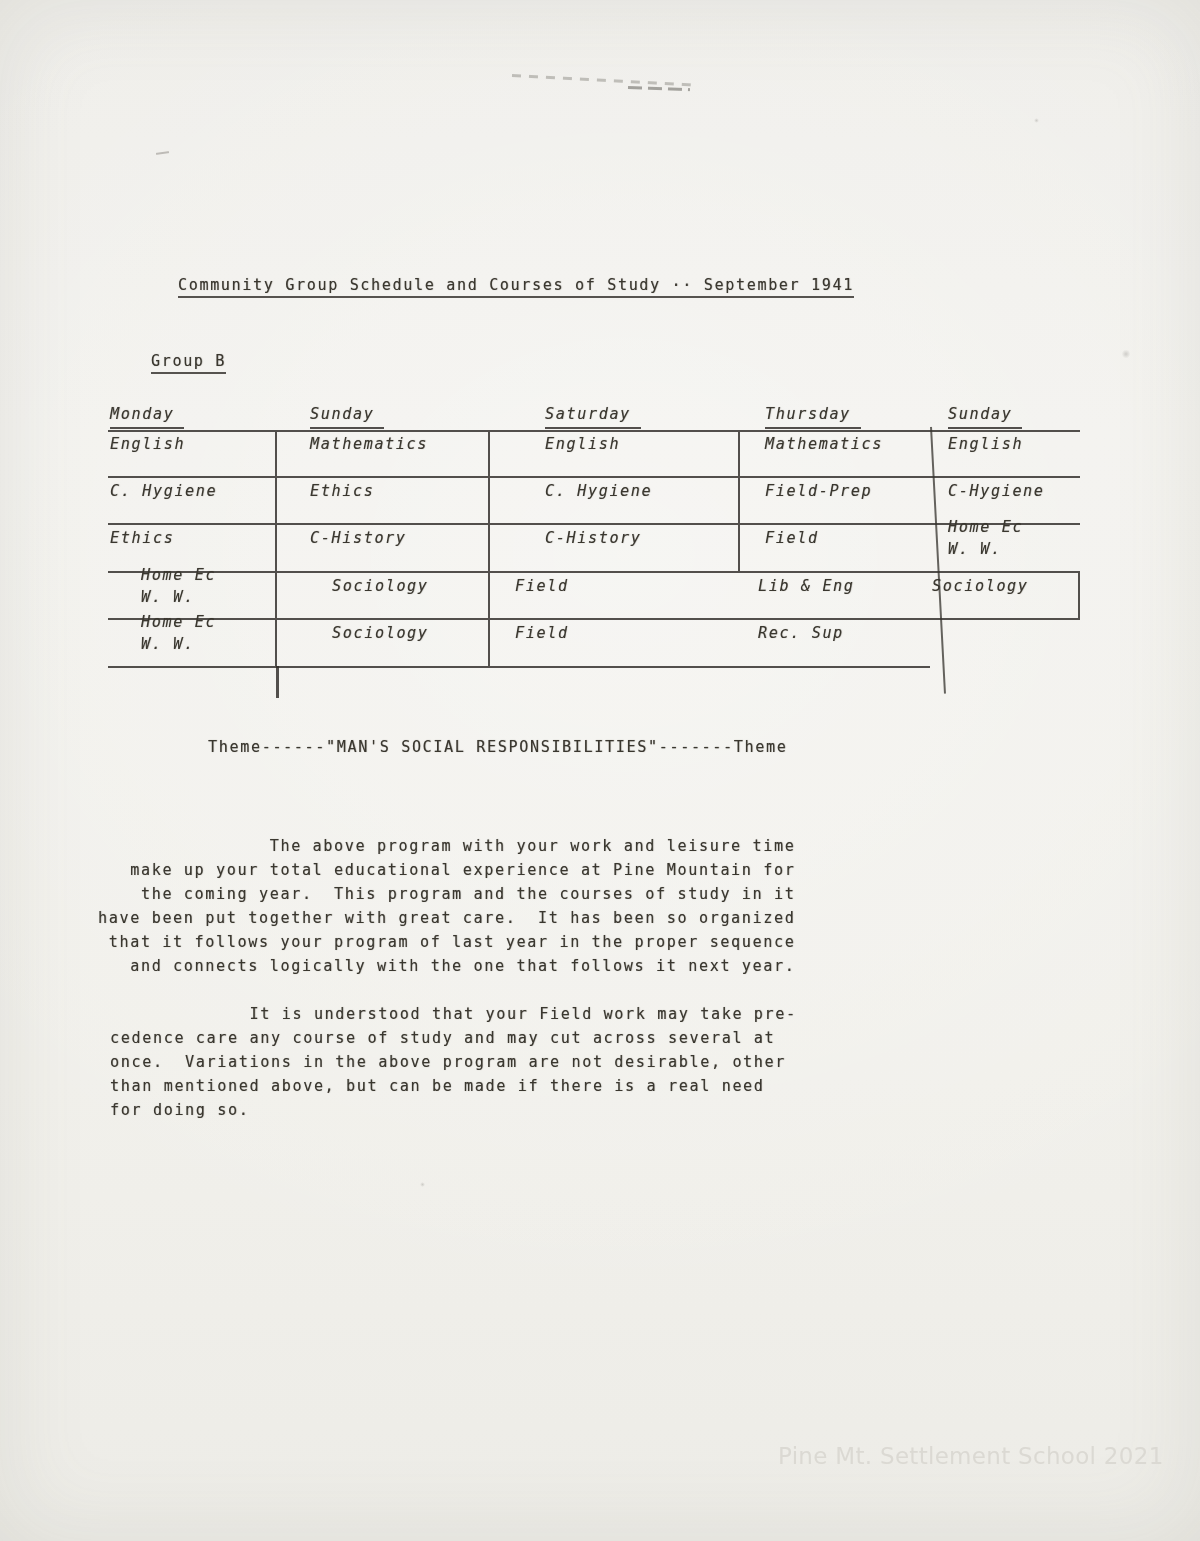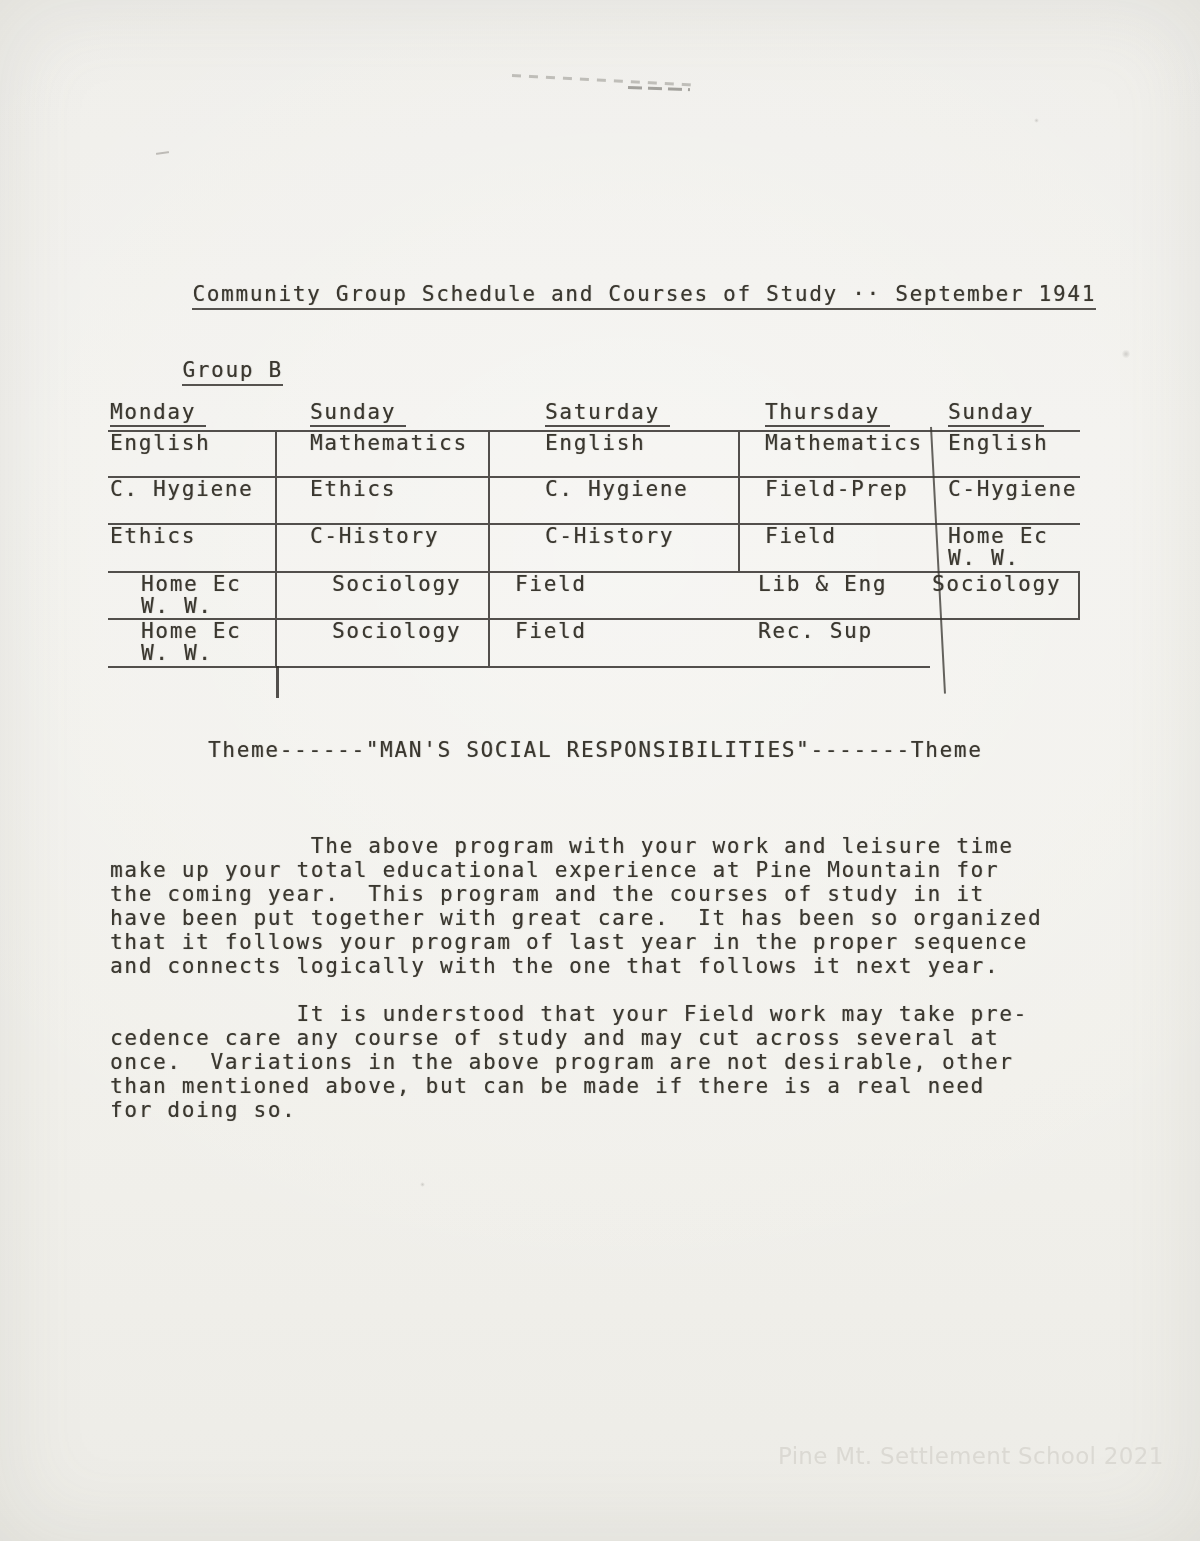--- a/index.html
+++ b/index.html
@@ -19,43 +19,44 @@
     box-shadow: inset 0 0 90px rgba(118,112,100,0.12);
     font-family:"DejaVu Sans Mono","Liberation Mono",monospace;
     color:var(--ink);
   }
   .ink{
     color:var(--ink);
     text-shadow:0.4px 0.4px 0.8px rgba(58,55,47,0.55);
     filter:blur(0.3px);
   }
   .mono{
-    font-size:21px;
+    font-size:15px;
     letter-spacing:1.7px;
     white-space:pre;
   }
   .abs{position:absolute;}
   .underlined{
     border-bottom:2.5px solid rgba(46,43,39,0.8);
     padding-bottom:2px;
   }
   
   .schedule{
     position:absolute;left:108px;top:401px;
     display:grid;
     grid-template-columns:169px 213px 250px 190px 150px;
     grid-template-rows:31px 46px 47px 48px 47px 48px;
     width:972px;
   }
   .hcell,.dcell{
-    display:flex;align-items:flex-start;
+    display:flex;align-items:center;
     border-bottom:2.5px solid var(--line);
     line-height:22px;
     white-space:pre;
     overflow:visible;
+    font-style:italic;
   }
   .dcell{padding-bottom:20px;}
   .dcell.c1,.dcell.c2,.dcell.c3{border-right:2.5px solid var(--line);}
   .c1{padding-left:2px;}
   .c2{padding-left:33px;}
   .c3{padding-left:55px;}
   .c4{padding-left:25px;}
   .c5{padding-left:18px;}
   .daylabel{
     display:inline-block;
@@ -109,21 +110,21 @@
   <div class="pencil2"></div>
   <div class="pencil3"></div>
   <div class="speck" style="left:1122px;top:349px;width:8px;height:10px;"></div>
   <div class="speck" style="left:1034px;top:118px;width:5px;height:5px;"></div>
   <div class="speck" style="left:420px;top:1182px;width:5px;height:5px;"></div>
 
   <div class="abs mono ink" style="left:135px;top:258px;">
     <span class="underlined">Community Group Schedule and Courses of Study ·· September 1941</span>
   </div>
 
-  <div class="abs mono ink" style="left:125px;top:334px;">
+  <div class="abs mono ink" style="left:108px;top:334px;">
     <span class="underlined">Group B</span>
   </div>
 
   <div class="schedule mono ink">
     
     <div class="hcell c1"><span class="daylabel">Monday</span></div>
     <div class="hcell c2"><span class="daylabel">Sunday</span></div>
     <div class="hcell c3"><span class="daylabel">Saturday</span></div>
     <div class="hcell c4"><span class="daylabel">Thursday</span></div>
     <div class="hcell c5"><span class="daylabel">Sunday</span></div>
@@ -159,21 +160,21 @@
     <div class="dcell c3">Sociology</div>
     <div class="dcell c4">Field</div>
     <div class="dcell c5">Rec. Sup</div>
   </div>
 
   <div class="vtail"></div>
   <div class="crease"></div>
 
   <div class="abs mono ink" style="left:208px;top:738px;">Theme------"MAN'S SOCIAL RESPONSIBILITIES"-------Theme</div>
 
-  <div class="abs mono ink" style="left:110px;top:834px;line-height:24px;">              The above program with your work and leisure time
+  <div class="abs mono ink" style="left:98px;top:834px;line-height:24px;text-align:right;">              The above program with your work and leisure time
 make up your total educational experience at Pine Mountain for
 the coming year.  This program and the courses of study in it
 have been put together with great care.  It has been so organized
 that it follows your program of last year in the proper sequence
 and connects logically with the one that follows it next year.</div>
 
   <div class="abs mono ink" style="left:110px;top:1002px;line-height:24px;">             It is understood that your Field work may take pre-
 cedence care any course of study and may cut across several at
 once.  Variations in the above program are not desirable, other
 than mentioned above, but can be made if there is a real need

